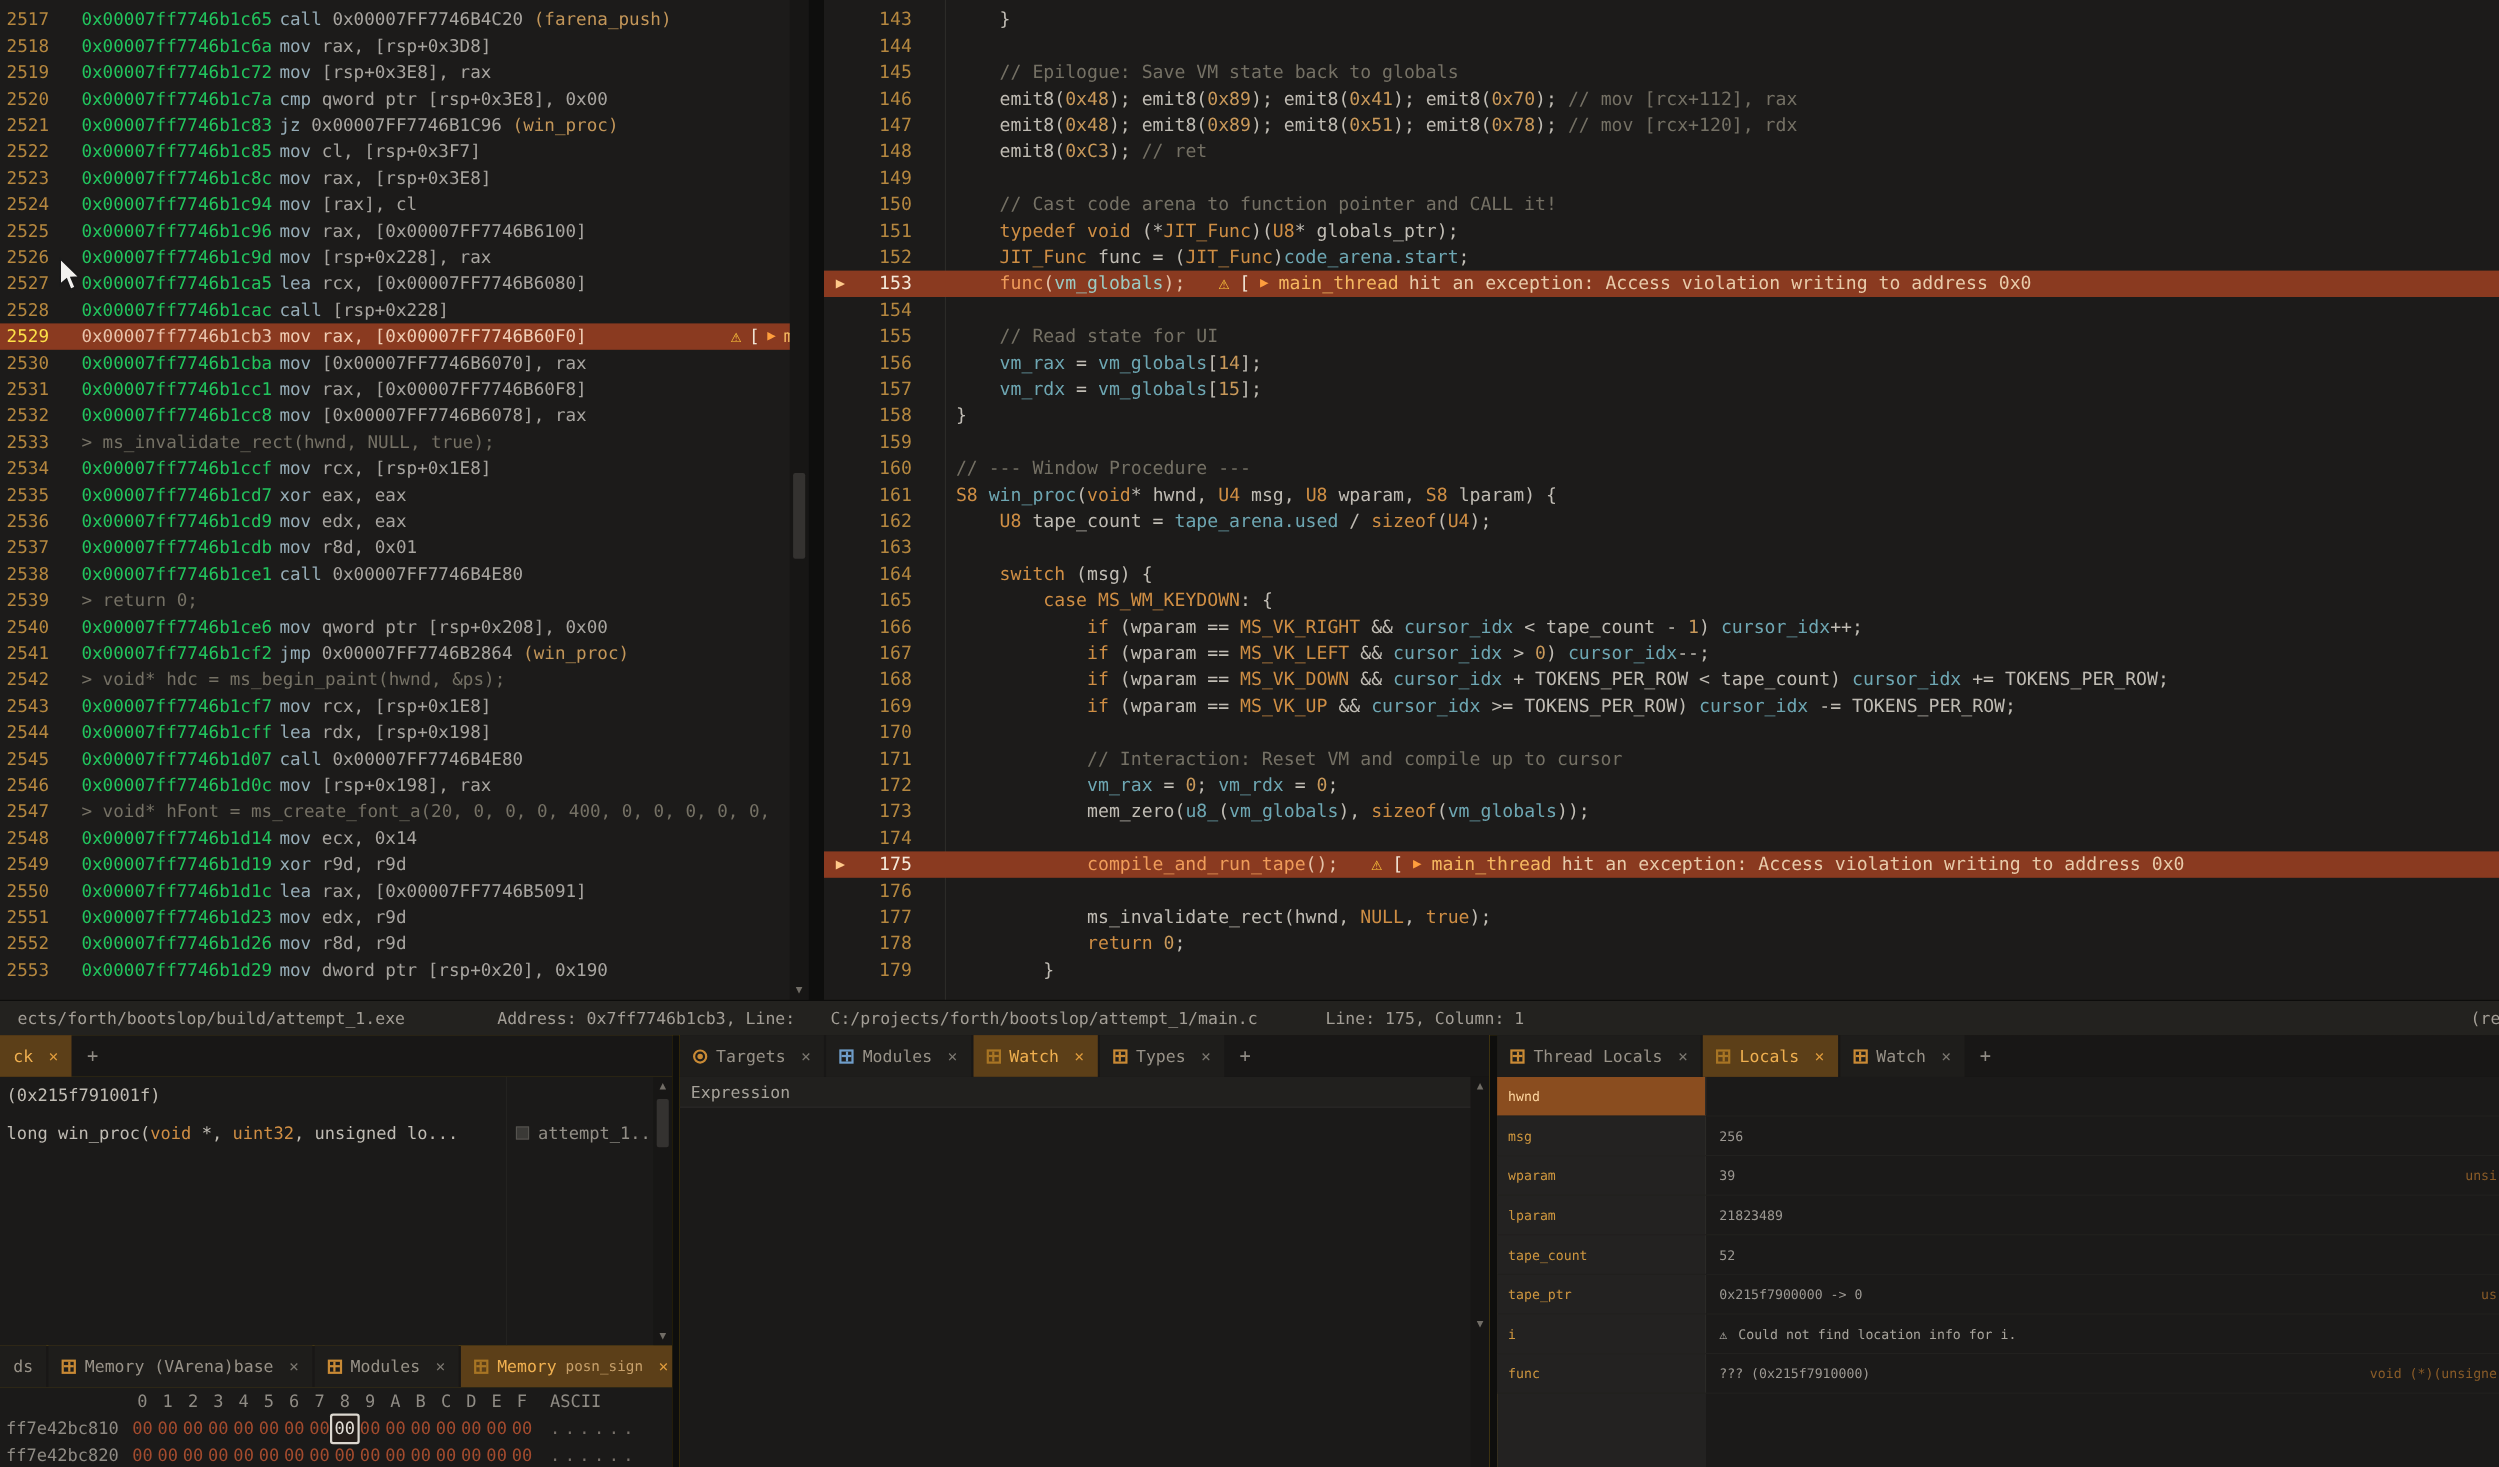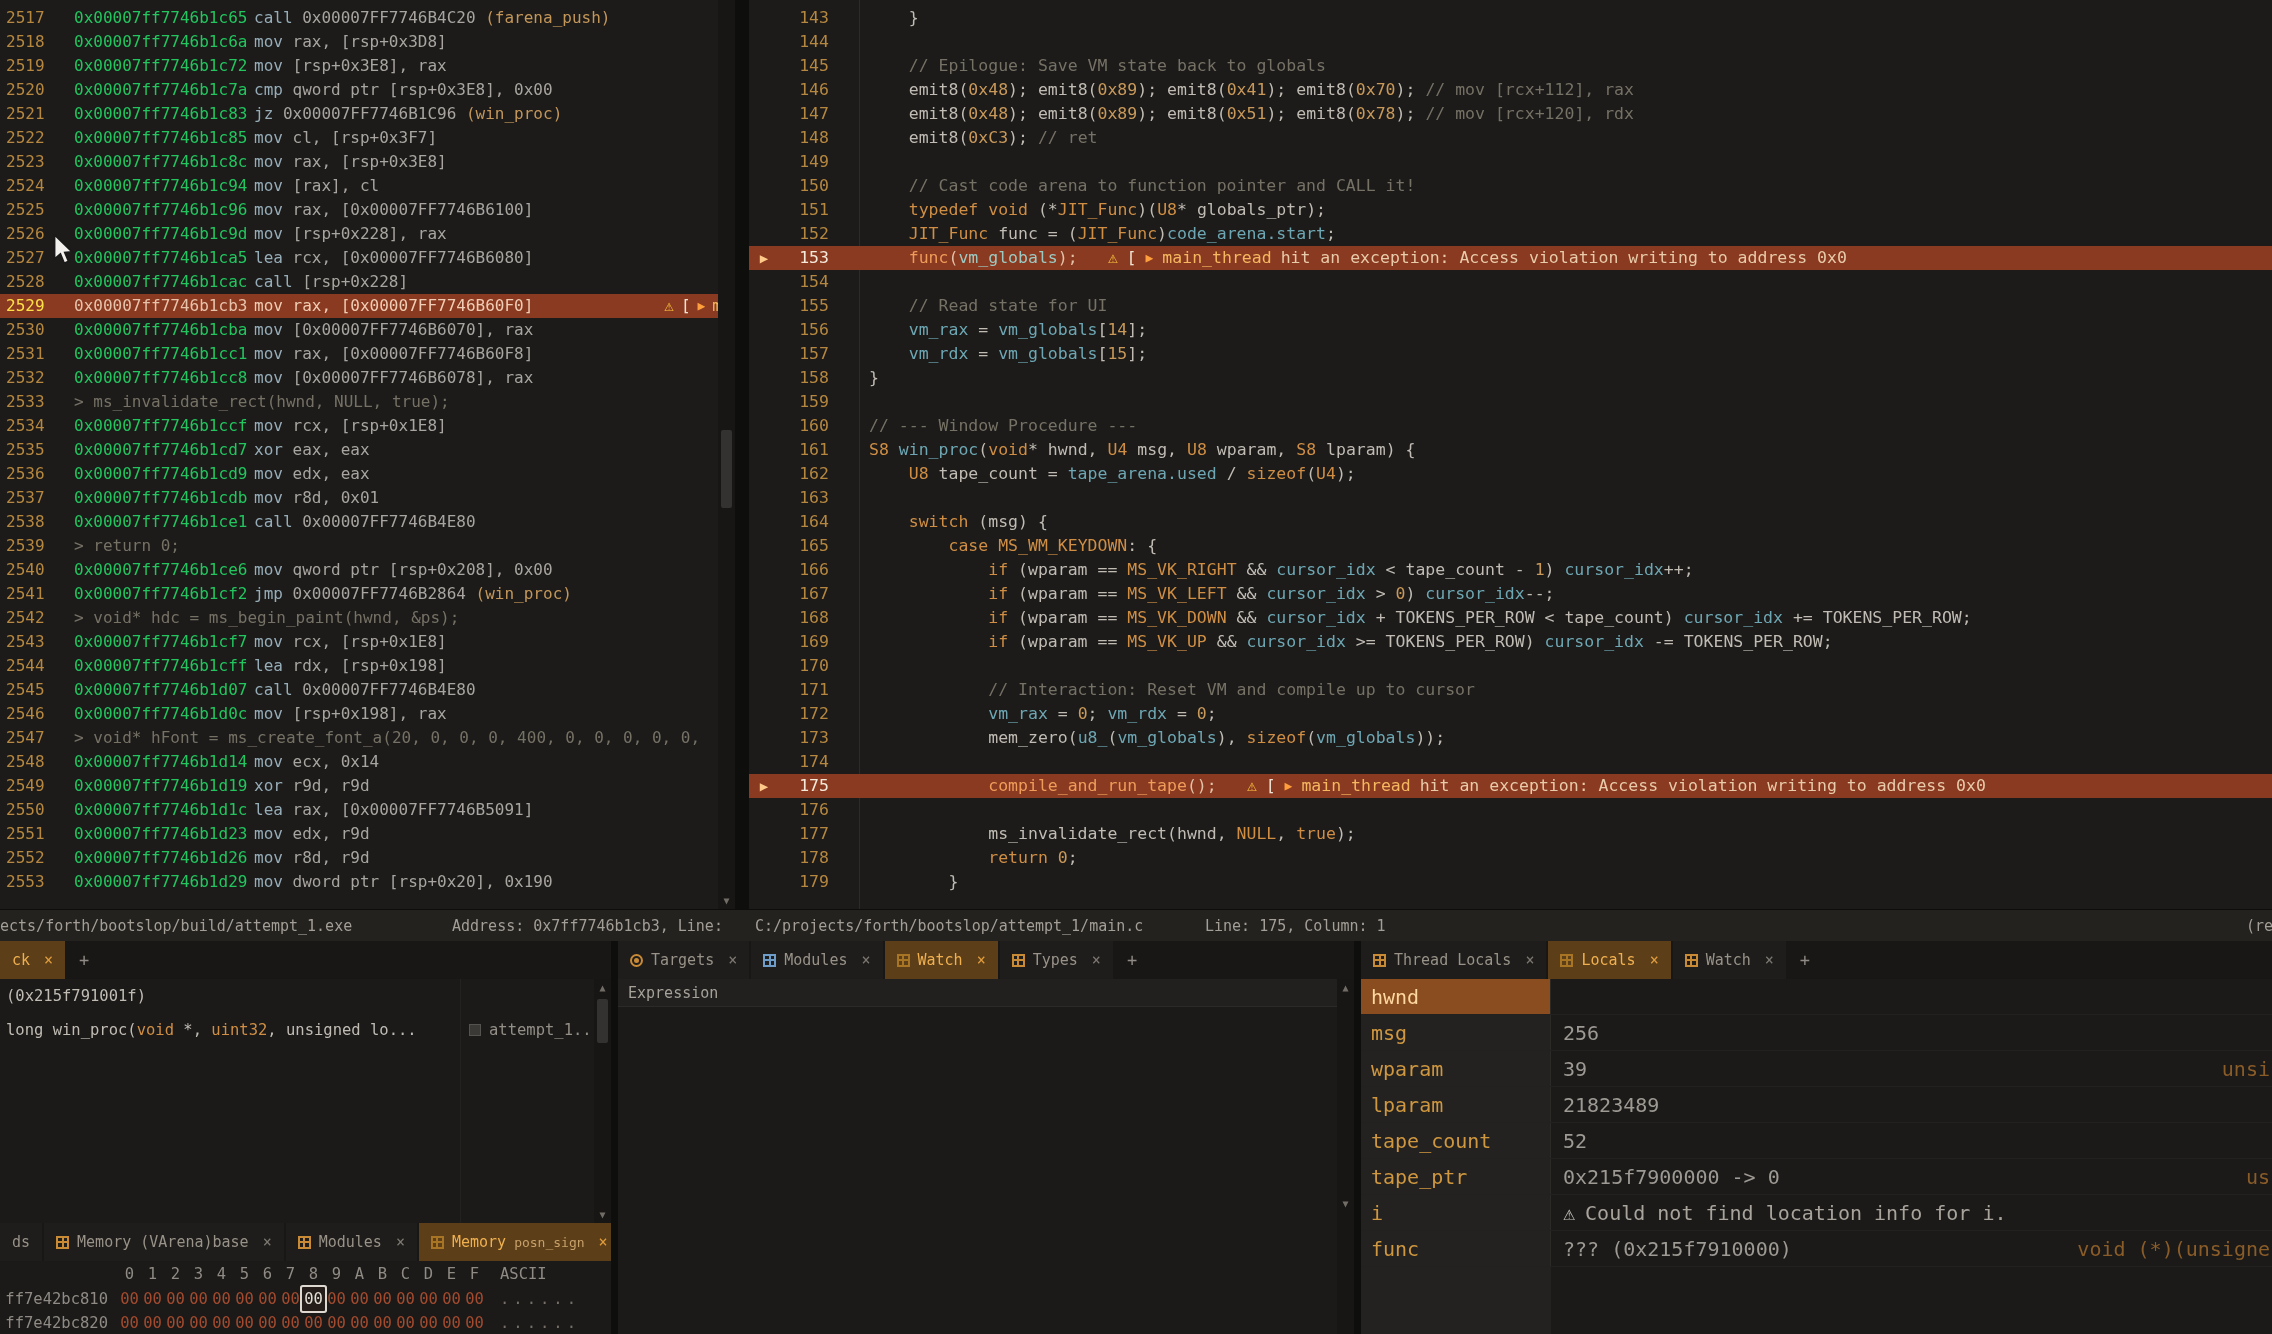--- a/index.html
+++ b/index.html
@@ -104,21 +104,21 @@
   .byte{color:#a34b2e}
   .byte.cur{box-shadow:0 0 0 2px #ddd8d0;border-radius:1px;color:#e4dfd7;background:#241d19}
   .mascii{margin-left:14px;color:#777069;white-space:pre;letter-spacing:4px}
   .mascii.hdr{color:#8f8b84;letter-spacing:normal}
 
   
   .colheader{height:28px;min-height:28px;background:#21201e;border-bottom:1px solid #2b2a28;color:#a6a29a;font-size:15px;line-height:28px;padding-left:10px;margin-right:17px}
   .watch-empty{flex:1}
 
   
-  .locals{flex:1;overflow:hidden;font-size:20px}
+  .locals{flex:1;overflow:hidden;font-size:12px}
   .lrow{position:relative;display:flex;height:36px;line-height:36px;border-bottom:1px solid #22211f}
   .lname{width:190px;min-width:190px;padding-left:10px;color:#cf973f;background:#232221;border-right:1px solid #2b2a27;white-space:pre;overflow:hidden}
   .lval{flex:1;display:flex;align-items:center;padding-left:12px;color:#9d9993;white-space:pre;position:relative}
   .lrow.selected .lname{background:#8a4d1f;color:#ffd7a0}
   .lrow.selected .lval{background:#33231a}
   .ltype{position:absolute;right:2px;color:#8a5c28;white-space:pre}
   .wicon{color:#c8c4bc;margin-right:10px}
   .wtext{color:#a8a49c}
 
   .mouse{position:absolute;left:52px;top:234px;z-index:50;pointer-events:none}
@@ -212,21 +212,21 @@
           <div class="srow xrow"><span class="gut">▶</span><span class="ln">175</span><span class="code"><span class="t-xf">            compile_and_run_tape</span><span class="t-xp">();</span></span><div class="xmeta"><span class="xicon">⚠</span><span class="xbr">[</span><span class="xarrow">▶</span><span class="xthread">main_thread</span><span class="xmsg">hit an exception: Access violation writing to address 0x0</span></div></div>
           <div class="srow"><span class="gut"></span><span class="ln">176</span><span class="code"></span></div>
           <div class="srow"><span class="gut"></span><span class="ln">177</span><span class="code"><span class="t-p">            ms_invalidate_rect(hwnd, </span><span class="t-k">NULL</span><span class="t-p">, </span><span class="t-k">true</span><span class="t-p">);</span></span></div>
           <div class="srow"><span class="gut"></span><span class="ln">178</span><span class="code"><span class="t-k">            return</span><span class="t-p"> </span><span class="t-n">0</span><span class="t-p">;</span></span></div>
           <div class="srow"><span class="gut"></span><span class="ln">179</span><span class="code"><span class="t-p">        }</span></span></div>
         </div>
     </div>
   </div>
 
   <div class="statusbar">
-    <span class="sb-item" style="left:0">ects/forth/bootslop/build/attempt_1.exe</span>
+    <span class="sb-item" style="left:16px">ects/forth/bootslop/build/attempt_1.exe</span>
     <span class="sb-item" style="left:452px">Address: 0x7ff7746b1cb3, Line:</span>
     <span class="sb-item" style="left:755px">C:/projects/forth/bootslop/attempt_1/main.c</span>
     <span class="sb-item" style="left:1205px">Line: 175, Column: 1</span>
     <span class="sb-item" style="left:2246px">(rea</span>
   </div>
 
   <div class="bottom">
 
     <div class="bl">
       <div class="tabbar" id="tb-stack">

